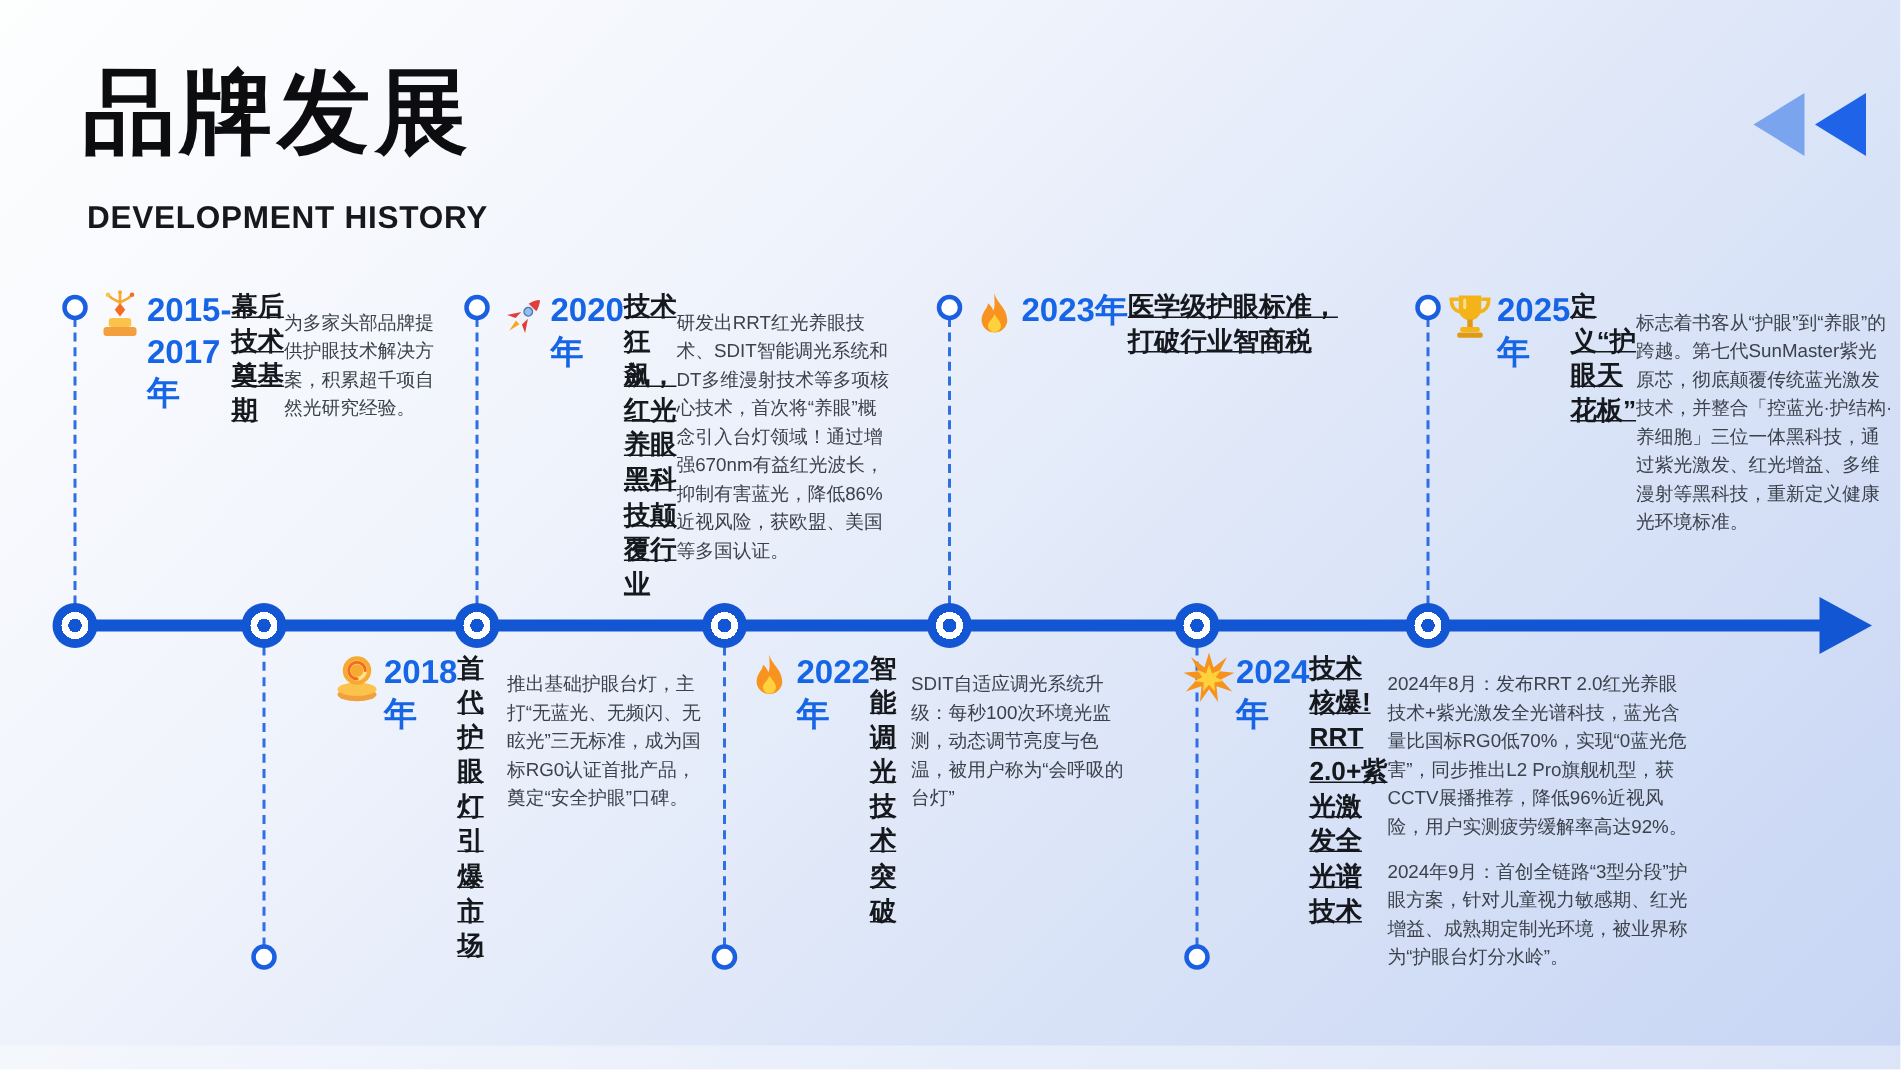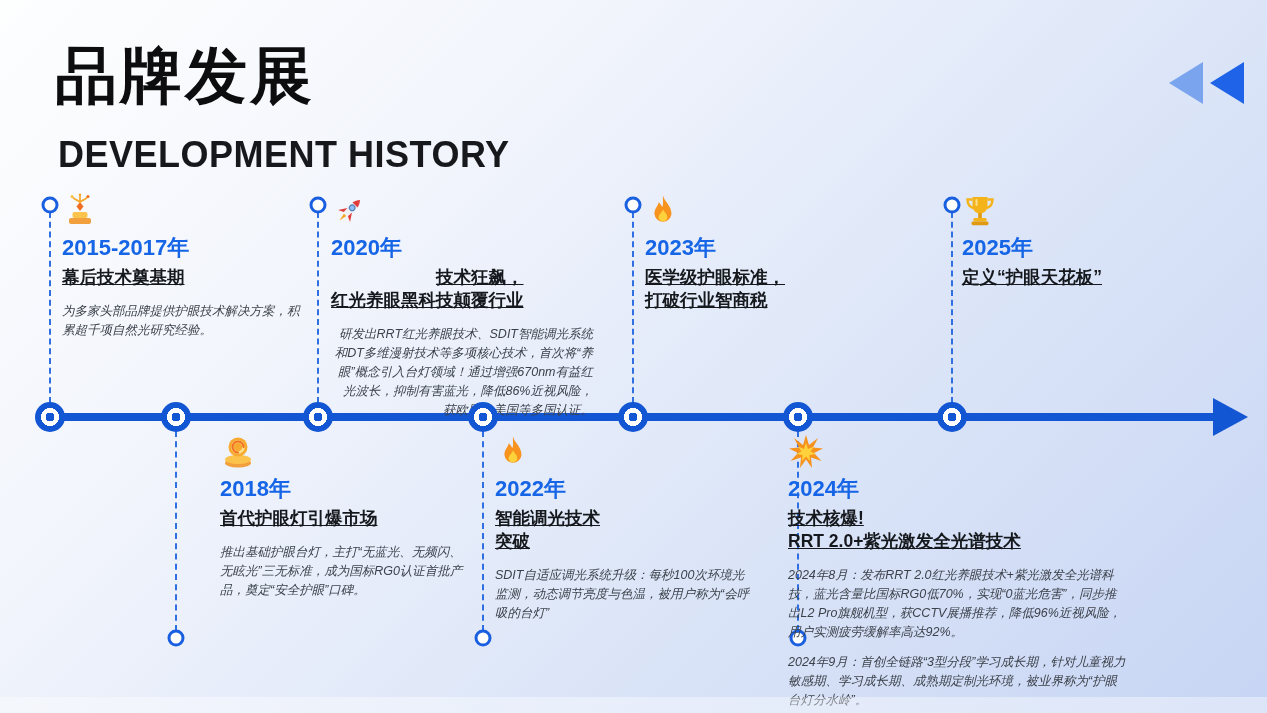--- a/index.html
+++ b/index.html
@@ -6,43 +6,43 @@
   .slide{
     position:relative;width:1267px;height:713px;overflow:hidden;
     background:linear-gradient(135deg,#fdfefe 0%,#f2f5fc 30%,#dde6f8 62%,#c7d5f4 100%);
     font-family:"Liberation Sans","DejaVu Sans",sans-serif;
   }
   .bottom-strip{position:absolute;left:0;right:0;bottom:0;height:16px;
     background:rgba(255,255,255,.38);}
   
   .title{position:absolute;left:55px;top:40px;font-size:62px;font-weight:900;
     color:#0d0d0f;letter-spacing:3px;line-height:1.15;}
-  .subtitle{position:absolute;left:58px;top:134px;font-size:36px;font-weight:600;
+  .subtitle{position:absolute;left:58px;top:134px;font-size:21px;font-weight:600;
     color:#17181b;letter-spacing:.5px;}
   .rewind{position:absolute;left:1166px;top:60px;width:80px;height:46px;}
   
   .tl-bar{position:absolute;left:40px;top:413px;width:1180px;height:8px;
     border-radius:4px;background:var(--timeline,#1356d4);}
   .tl-arrow{position:absolute;left:1213px;top:398px;width:0;height:0;
     border-top:19px solid transparent;border-bottom:19px solid transparent;
     border-left:35px solid var(--timeline,#1356d4);}
   .tl-dot{position:absolute;top:402px;width:30px;height:30px;border-radius:50%;
     transform:translateX(-50%);
     background:radial-gradient(circle closest-side,var(--timeline,#1356d4) 0 4.5px,#ffffff 4.5px 9px,var(--timeline,#1356d4) 9px 100%);}
   .dash{position:absolute;width:0;border-left:2px dashed #2f6fe2;}
   .ring{position:absolute;width:11px;height:11px;border:3px solid #1a5fe0;
     border-radius:50%;background:#fff;transform:translate(-50%,-50%);}
   
-  .ms{position:absolute;display:flex;flex-direction:column;align-items:flex-start;}
+  .ms{position:absolute;display:flex;align-items:flex-start;}
   .ms .icon{height:36px;margin-bottom:5px;display:block;}
   .ms .icon svg{display:block;}
   .year{font-size:22px;font-weight:800;color:var(--accent,#1565e6);
     line-height:1.25;margin:0 0 4px 0;}
   .ms-title{font-size:17.5px;font-weight:800;color:#15181c;line-height:1.32;text-decoration:underline;}
-  .ms-body{margin-top:13px;font-size:12.5px;line-height:1.52;color:#3c424b;font-style:italic;}
+  .ms-body{margin-top:13px;font-size:12.5px;line-height:1.52;color:#3c424b;}
   .ms-body p{margin:0 0 11px 0;}
   .ms-body p:last-child{margin-bottom:0;}
 </style>
 </head>
 <body>
 
 <div class="slide" style="--accent: #1565e6; --timeline: #1356d4;">
   <div class="title">品牌发展</div>
   <div class="subtitle">DEVELOPMENT HISTORY</div>
 
@@ -97,21 +97,21 @@
         <div class="ms-title">
           <div>首代护眼灯引爆市场</div>
         </div>
         <div class="ms-body">
           <p>推出基础护眼台灯，主打“无蓝光、无频闪、无眩光”三无标准，成为国标RG0认证首批产品，奠定“安全护眼”口碑。</p>
         </div>
       </section>
       <div class="dash" style="left: 317px; top: 212px; height: 191px;"></div>
       <div class="ring" style="left: 318px; top: 205px;"></div>
       <div class="tl-dot" style="left: 318px;"></div>
-      <section class="ms" style="left: 331px; top: 193px; width: 262px; text-align: right;">
+      <section class="ms" style="left: 331px; top: 193px; width: 262px;">
         <span class="icon">
           <svg width="36" height="36" viewBox="0 0 36 36">
             <g transform="rotate(45 18 18)">
               <path d="M18 2.5 C22 6.5 23.4 14 21.3 22 L14.7 22 C12.6 14 14 6.5 18 2.5 Z" fill="#eef2f6"></path>
               <path d="M18 2.5 C19.8 4.3 21 7 21.6 9.5 L14.4 9.5 C15 7 16.2 4.3 18 2.5 Z" fill="#e23d3d"></path>
               <circle cx="18" cy="13.5" r="2.8" fill="#8fc0ef" stroke="#4a79b8" stroke-width="1"></circle>
               <path d="M14.8 17 L9.5 25 L15 22.5 Z" fill="#e23d3d"></path>
               <path d="M21.2 17 L26.5 25 L21 22.5 Z" fill="#e23d3d"></path>
               <path d="M16.3 23.5 L18 31.5 L19.7 23.5 Z" fill="#f6a623"></path>
             </g>
@@ -171,38 +171,41 @@
             <polygon points="18,9 20,15 26,12.5 22.5,17.5 28,20 21.5,21 22,27 18,22.5 14,27 14.5,21 8,20 13.5,17.5 10,12.5 16,15" fill="#ffd23c"></polygon>
           </svg>
         </span>
         <div class="year">2024年</div>
         <div class="ms-title">
           <div>技术核爆!</div>
           <div>RRT 2.0+紫光激发全光谱技术</div>
         </div>
         <div class="ms-body">
           <p>2024年8月：发布RRT 2.0红光养眼技术+紫光激发全光谱科技，蓝光含量比国标RG0低70%，实现“0蓝光危害”，同步推出L2 Pro旗舰机型，获CCTV展播推荐，降低96%近视风险，用户实测疲劳缓解率高达92%。</p>
-          <p>2024年9月：首创全链路“3型分段”学习成长期，针对儿童视力敏感期、学习成长期、成熟期定制光环境，被业界称为“护眼台灯分水岭”。</p>
+          <p>2024年9月：首创全链路“3型分段”护眼方案，针对儿童视力敏感期、红光增益、成熟期定制光环境，被业界称为“护眼台灯分水岭”。</p>
         </div>
       </section>
       <div class="dash" style="left: 951px; top: 212px; height: 191px;"></div>
       <div class="ring" style="left: 952px; top: 205px;"></div>
       <div class="tl-dot" style="left: 952px;"></div>
       <section class="ms" style="left: 962px; top: 193px; width: 300px; justify-content: center;">
         <span class="icon">
           <svg width="36" height="36" viewBox="0 0 36 36">
             <path d="M10.5 4 H25.5 V13 A7.5 7.5 0 0 1 10.5 13 Z" fill="#f5b31a"></path>
             <path d="M10.5 6.5 H5.5 C5.5 11.5 7.5 14 11.5 15 M25.5 6.5 H30.5 C30.5 11.5 28.5 14 24.5 15" fill="none" stroke="#f5b31a" stroke-width="2.4"></path>
             <rect x="16.2" y="20" width="3.6" height="5" fill="#e09a12"></rect>
             <rect x="11.5" y="25" width="13" height="3.4" rx="1.2" fill="#f5b31a"></rect>
             <rect x="9.5" y="28.6" width="17" height="3.6" rx="1.4" fill="#e09a12"></rect>
             <path d="M14.5 7 L14.5 12" stroke="#fde08a" stroke-width="2" stroke-linecap="round"></path>
           </svg>
         </span>
         <div class="year">2025年</div>
         <div class="ms-title">
           <div>定义“护眼天花板”</div>
         </div>
+        <div class="ms-body">
+          <p>标志着书客从“护眼”到“养眼”的跨越。第七代SunMaster紫光原芯，彻底颠覆传统蓝光激发技术，并整合「控蓝光·护结构·养细胞」三位一体黑科技，通过紫光激发、红光增益、多维漫射等黑科技，重新定义健康光环境标准。</p>
+        </div>
       </section>
     </div>
 
   <div class="bottom-strip"></div>
 </div>
 
 </body></html>

